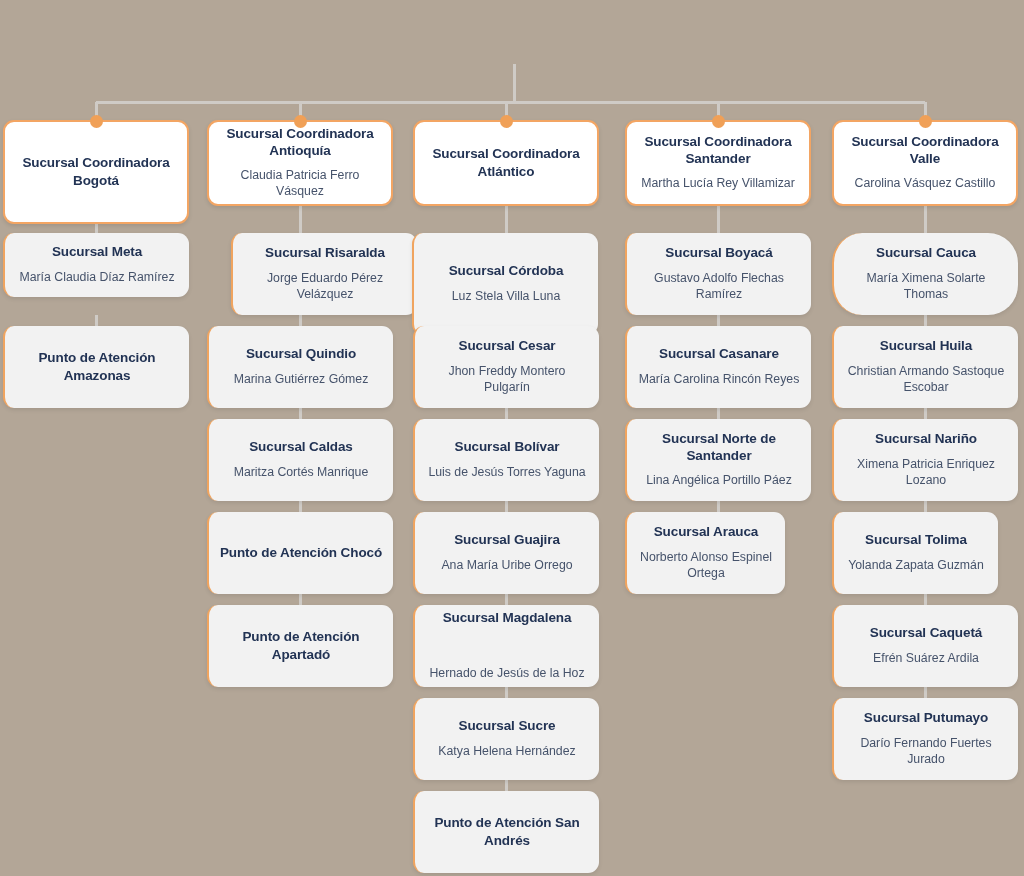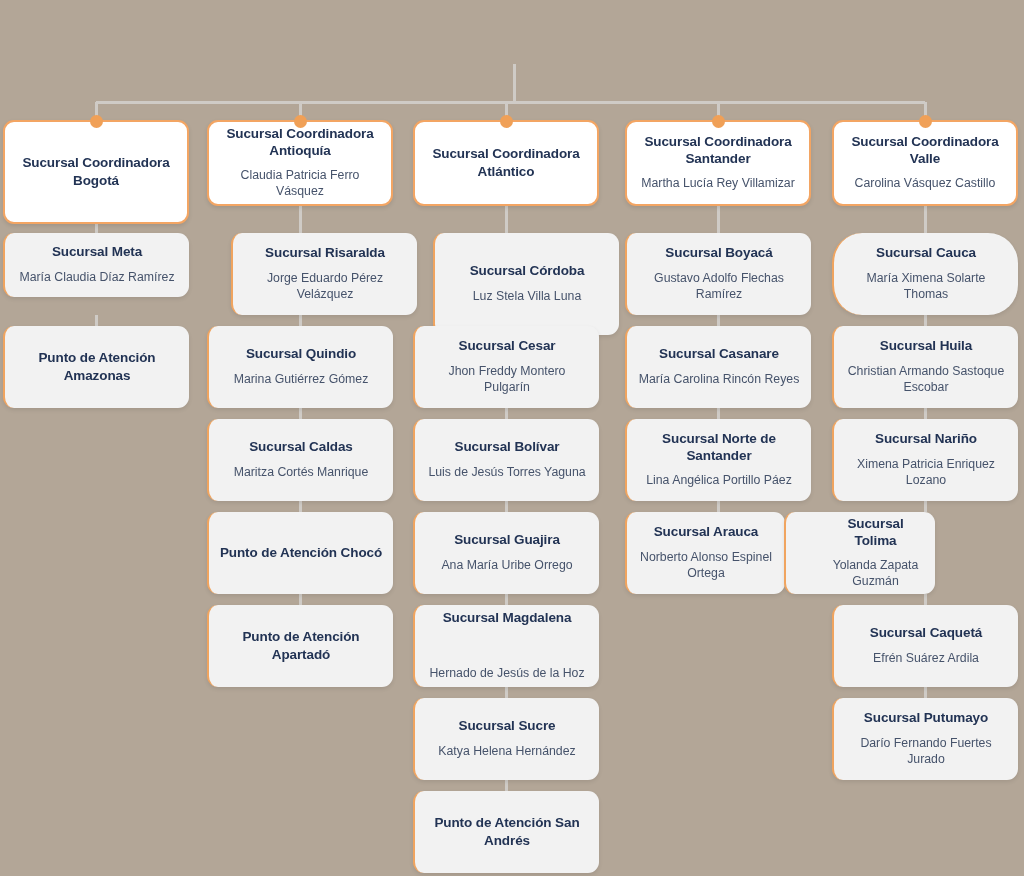--- a/index.html
+++ b/index.html
@@ -142,21 +142,21 @@
     </div>
     <div class="conn conn-v" style="left: 298.5px; top: 501px; height: 11px;"></div>
     <div class="node branch no-person" style="left: 207px; top: 512px; width: 186px; height: 82px;">
       <div class="title">Punto de Atención Chocó</div>
     </div>
     <div class="conn conn-v" style="left: 298.5px; top: 594px; height: 11px;"></div>
     <div class="node branch no-person" style="left: 207px; top: 605px; width: 186px; height: 82px;">
       <div class="title">Punto de Atención Apartadó</div>
     </div>
     <div class="conn conn-v" style="left: 504.5px; top: 206px; height: 27px;"></div>
-    <div class="node branch" style="left: 433px; top: 233px; width: 186px; height: 102px;">
+    <div class="node branch" style="left: 412px; top: 233px; width: 186px; height: 102px;">
       <div class="title">Sucursal  Córdoba</div>
       <div class="person">Luz Stela Villa Luna</div>
     </div>
     <div class="conn conn-v" style="left: 504.5px; top: 315px; height: 11px;"></div>
     <div class="node branch" style="left: 413px; top: 326px; width: 186px; height: 82px;">
       <div class="title">Sucursal Cesar</div>
       <div class="person">Jhon Freddy Montero Pulgarín</div>
     </div>
     <div class="conn conn-v" style="left: 504.5px; top: 408px; height: 11px;"></div>
     <div class="node branch" style="left: 413px; top: 419px; width: 186px; height: 82px;">
@@ -211,21 +211,21 @@
     <div class="node branch" style="left: 832px; top: 326px; width: 186px; height: 82px;">
       <div class="title">Sucursal Huila</div>
       <div class="person">Christian Armando Sastoque Escobar</div>
     </div>
     <div class="conn conn-v" style="left: 923.5px; top: 408px; height: 11px;"></div>
     <div class="node branch" style="left: 832px; top: 419px; width: 186px; height: 82px;">
       <div class="title">Sucursal Nariño</div>
       <div class="person">Ximena Patricia Enriquez Lozano</div>
     </div>
     <div class="conn conn-v" style="left: 923.5px; top: 501px; height: 11px;"></div>
-    <div class="node branch" style="left: 784px; top: 512px; width: 151px; height: 82px; padding-left: 40px;">
+    <div class="node branch" style="left: 832px; top: 512px; width: 166px; height: 82px;">
       <div class="title">Sucursal Tolima</div>
       <div class="person">Yolanda Zapata Guzmán</div>
     </div>
     <div class="conn conn-v" style="left: 923.5px; top: 594px; height: 11px;"></div>
     <div class="node branch" style="left: 832px; top: 605px; width: 186px; height: 82px;">
       <div class="title">Sucursal Caquetá</div>
       <div class="person">Efrén Suárez Ardila</div>
     </div>
     <div class="conn conn-v" style="left: 923.5px; top: 687px; height: 11px;"></div>
     <div class="node branch" style="left: 832px; top: 698px; width: 186px; height: 82px;">

